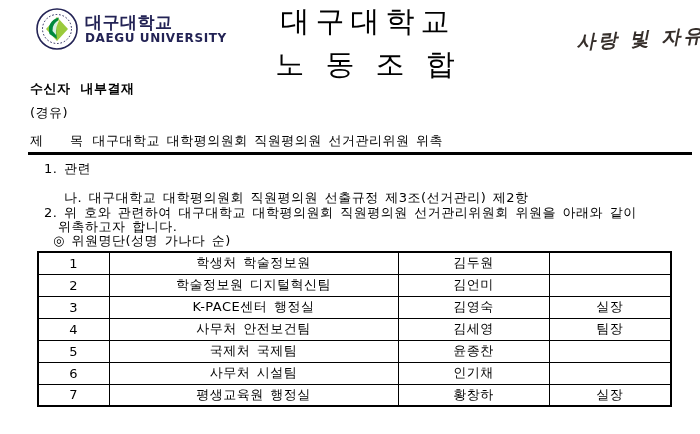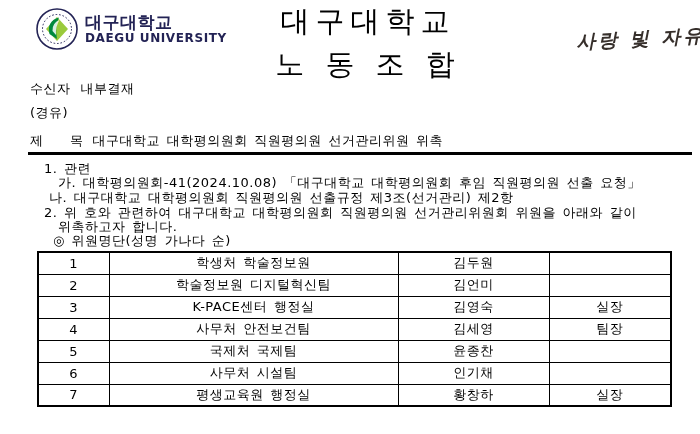--- a/index.html
+++ b/index.html
@@ -26,30 +26,30 @@
     font-family:"DejaVu Serif", serif;
     font-style:italic; font-weight:bold;
     font-size:19px; letter-spacing:3px;
     color:#362f2b;
     transform:rotate(-3deg);
     white-space:nowrap;
   }
   
   .line { position:absolute; font-size:13px; letter-spacing:0.5px; word-spacing:2px; white-space:nowrap; }
   .pre { white-space:pre; }
-  .recipient { left:30px; top:80px; }
+  .recipient { left:30px; top:80px;font-weight:bold; }
   .recipient .val { margin-left:10px; }
   .via { left:30px; top:104px; }
   .subject { left:30px; top:132px; }
   .subject .val { margin-left:9px; }
   .rule { position:absolute; left:28px; top:152px; width:664px; height:3px; background:#000; }
   
   .item1  { left:44px; top:160px; }
   .item1a { left:58px; top:174px; }
-  .item1b { left:49px; top:189px; }
+  .item1b { left:64px; top:189px; }
   .item2a { left:44px; top:204px; }
   .item2b { left:58px; top:218px; }
   .listhd { left:53px; top:232px; }
   
   table.roster {
     position:absolute; left:37px; top:251px;
     width:633px;
     border-collapse:collapse;
     border:2px solid #000;
     table-layout:fixed;
@@ -97,21 +97,20 @@
   <div class="line recipient">
     <span>수신자</span><span class="val">내부결재</span>
   </div>
   <div class="line via">(경유)</div>
   <div class="line subject">
     <span class="pre">제    목</span><span class="val">대구대학교 대학평의원회 직원평의원 선거관리위원 위촉</span>
   </div>
   <div class="rule"></div>
 
   <div class="line item1">1. 관련</div>
-  <div class="line item1a">가. 대학평의원회-41(2024.10.08)  「대구대학교 대학평의원회 후임 직원평의원 선출 요청」</div>
   <div class="line item1b">나. 대구대학교 대학평의원회 직원평의원 선출규정 제3조(선거관리) 제2항</div>
   <div class="line item2a">2. 위 호와 관련하여 대구대학교 대학평의원회 직원평의원 선거관리위원회 위원을 아래와 같이</div>
   <div class="line listhd">◎ 위원명단(성명 가나다 순)</div>
   <div class="line item2b">위촉하고자 합니다.</div>
 
   <table class="roster">
     <colgroup>
       <col style="width:71px">
         <col style="width:289px">
         <col style="width:151px">

